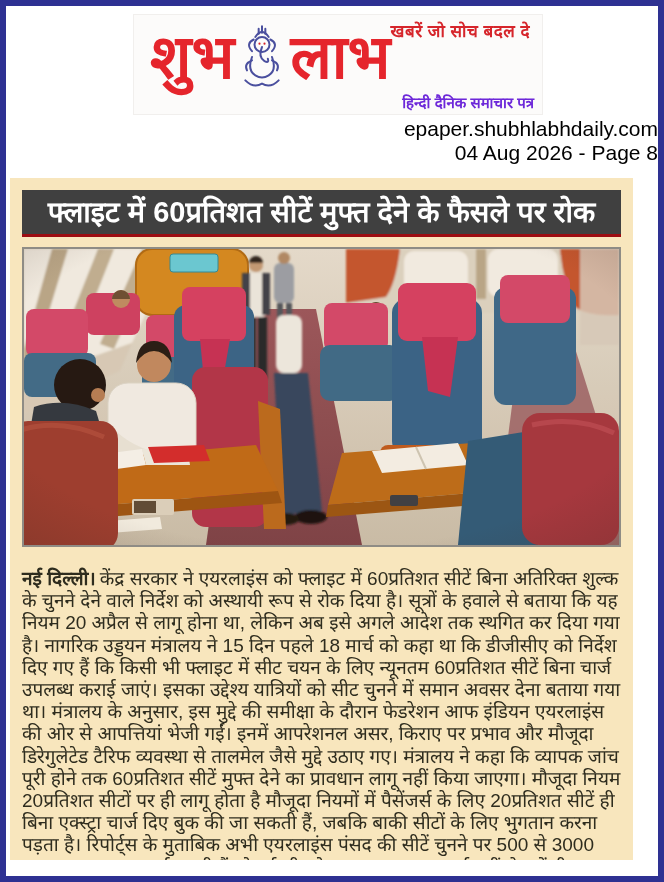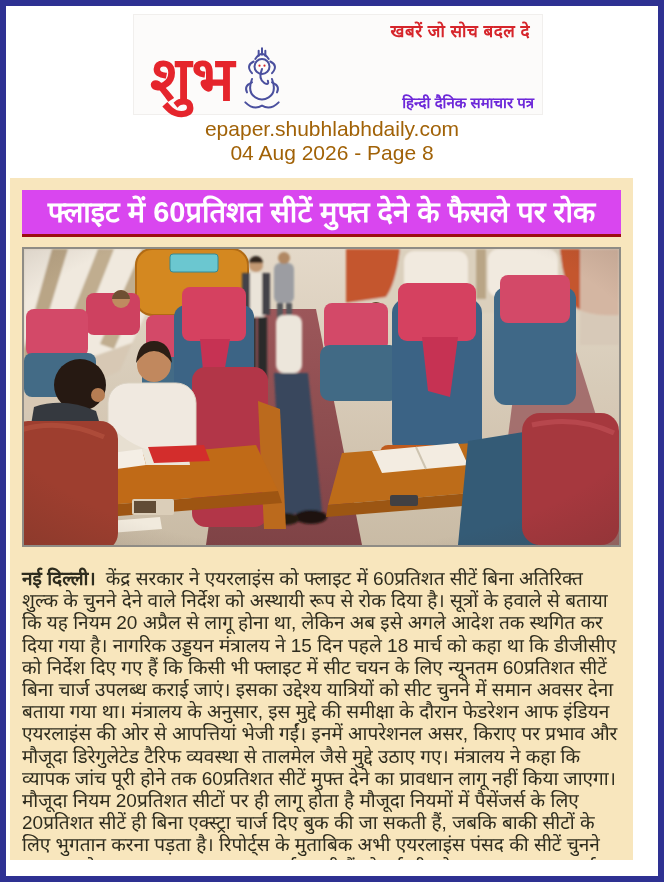--- a/index.html
+++ b/index.html
@@ -1,37 +1,37 @@
 <!DOCTYPE html>
 <html><head>
 <meta charset="utf-8">
 <style>
   html,body{margin:0;padding:0;background:#ffffff;font-family:"Liberation Sans","DejaVu Sans",sans-serif;}
   .page{position:relative;width:664px;height:882px;box-sizing:border-box;border:6px solid #2e3192;background:#ffffff;overflow:hidden;}
 
   
   .masthead{position:absolute;left:127px;top:8px;width:410px;height:101px;background:#fcfbfa;border:1px solid #f1efed;box-sizing:border-box;padding-left:18px;}
   .masthead .tagline{position:absolute;top:4px;right:12px;font-size:17px;font-weight:bold;color:#d6252b;letter-spacing:.5px;white-space:nowrap;}
-  .masthead .title-row{position:absolute;left:16px;top:28px;display:flex;align-items:center;}
+  .masthead .title-row{position:absolute;left:16px;top:6px;display:flex;align-items:center;}
   .masthead .title-word{font-size:61px;line-height:72px;font-weight:800;color:#e5252c;white-space:nowrap;}
   .masthead .ganesh{width:50px;height:72px;margin:0 3px;}
   .masthead .subtitle{position:absolute;right:8px;bottom:2px;font-size:15px;font-weight:bold;color:#6d28d9;white-space:nowrap;}
 
   
-  .meta{position:absolute;top:110px;left:0;width:100%;text-align:center;color:#a16207;}
+  .meta{position:absolute;top:110px;left:0;width:100%;text-align:right;color:#000000;}
   .meta .website{font-size:21px;line-height:25px;font-weight:500;}
   .meta .datepage{font-size:21px;line-height:24px;font-weight:500;}
 
   
   .article{position:absolute;left:4px;top:172px;width:623px;height:682px;background:#f8e6bd;overflow:hidden;}
-  .headline{position:absolute;left:12px;top:12px;width:599px;height:47px;box-sizing:border-box;background:#d946ef;border-bottom:3px solid #9c0d12;color:#ffffff;font-weight:bold;font-size:29px;line-height:44px;text-align:center;white-space:nowrap;overflow:hidden;}
+  .headline{position:absolute;left:12px;top:12px;width:599px;height:47px;box-sizing:border-box;background:#404040;border-bottom:3px solid #9c0d12;color:#ffffff;font-weight:bold;font-size:29px;line-height:44px;text-align:center;white-space:nowrap;overflow:hidden;}
   .photo-frame{position:absolute;left:12px;top:69px;width:595px;height:296px;border:2px solid #8f8c85;background:#cfc5b5;}
   .photo-frame svg{display:block;}
   .body-text{position:absolute;left:12px;top:371px;width:600px;font-size:19px;line-height:22.2px;color:#2e2c1e;text-align:left;}
-  .body-text b{font-weight:bold;margin-right:10px;}
+  .body-text b{font-weight:bold;margin-right:4px;}
 </style>
 </head>
 <body>
 
 <div class="page">
 
   <div class="masthead">
     <div class="tagline">खबरें जो सोच बदल दे</div>
     <div class="title-row">
       <span class="title-word">शुभ</span>
@@ -44,20 +44,21 @@
           <path d="M40,19 Q50,24 42,33"></path>
           <path d="M30,28 Q25,40 33,45 Q39,48 37,42"></path>
           <path d="M18,40 Q12,56 22,62 Q30,67 38,62 Q48,56 42,40"></path>
           <path d="M18,44 Q8,48 12,56"></path>
           <path d="M42,44 Q52,48 48,56"></path>
           <path d="M10,68 Q20,78 30,72 Q40,78 50,68"></path>
         </g>
         <circle cx="27" cy="24" r="1.3" fill="#d6252b"></circle>
         <circle cx="33" cy="24" r="1.3" fill="#d6252b"></circle>
       </svg>
+      <span class="title-word">लाभ</span>
     </div>
     <div class="subtitle">हिन्दी दैनिक समाचार पत्र</div>
   </div>
 
   <div class="meta">
     <div class="website">epaper.shubhlabhdaily.com</div>
     <div class="datepage">04 Aug 2026 - Page 8</div>
   </div>
 
   <div class="article">

